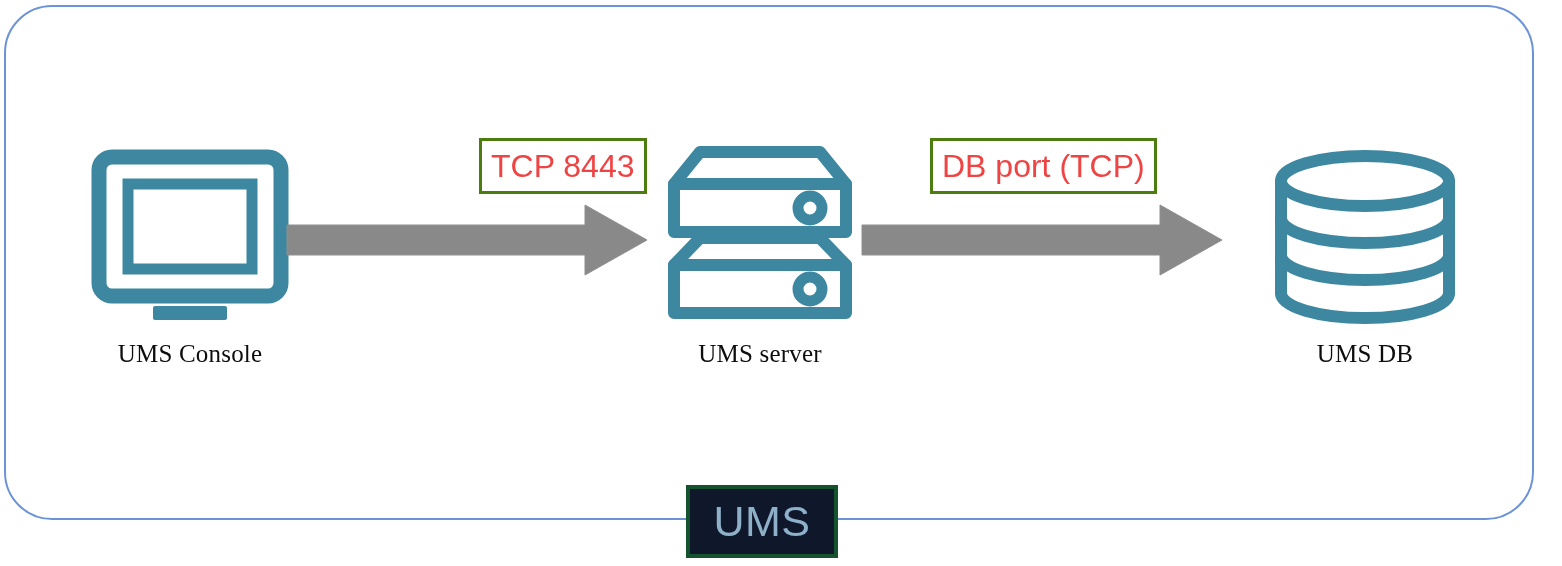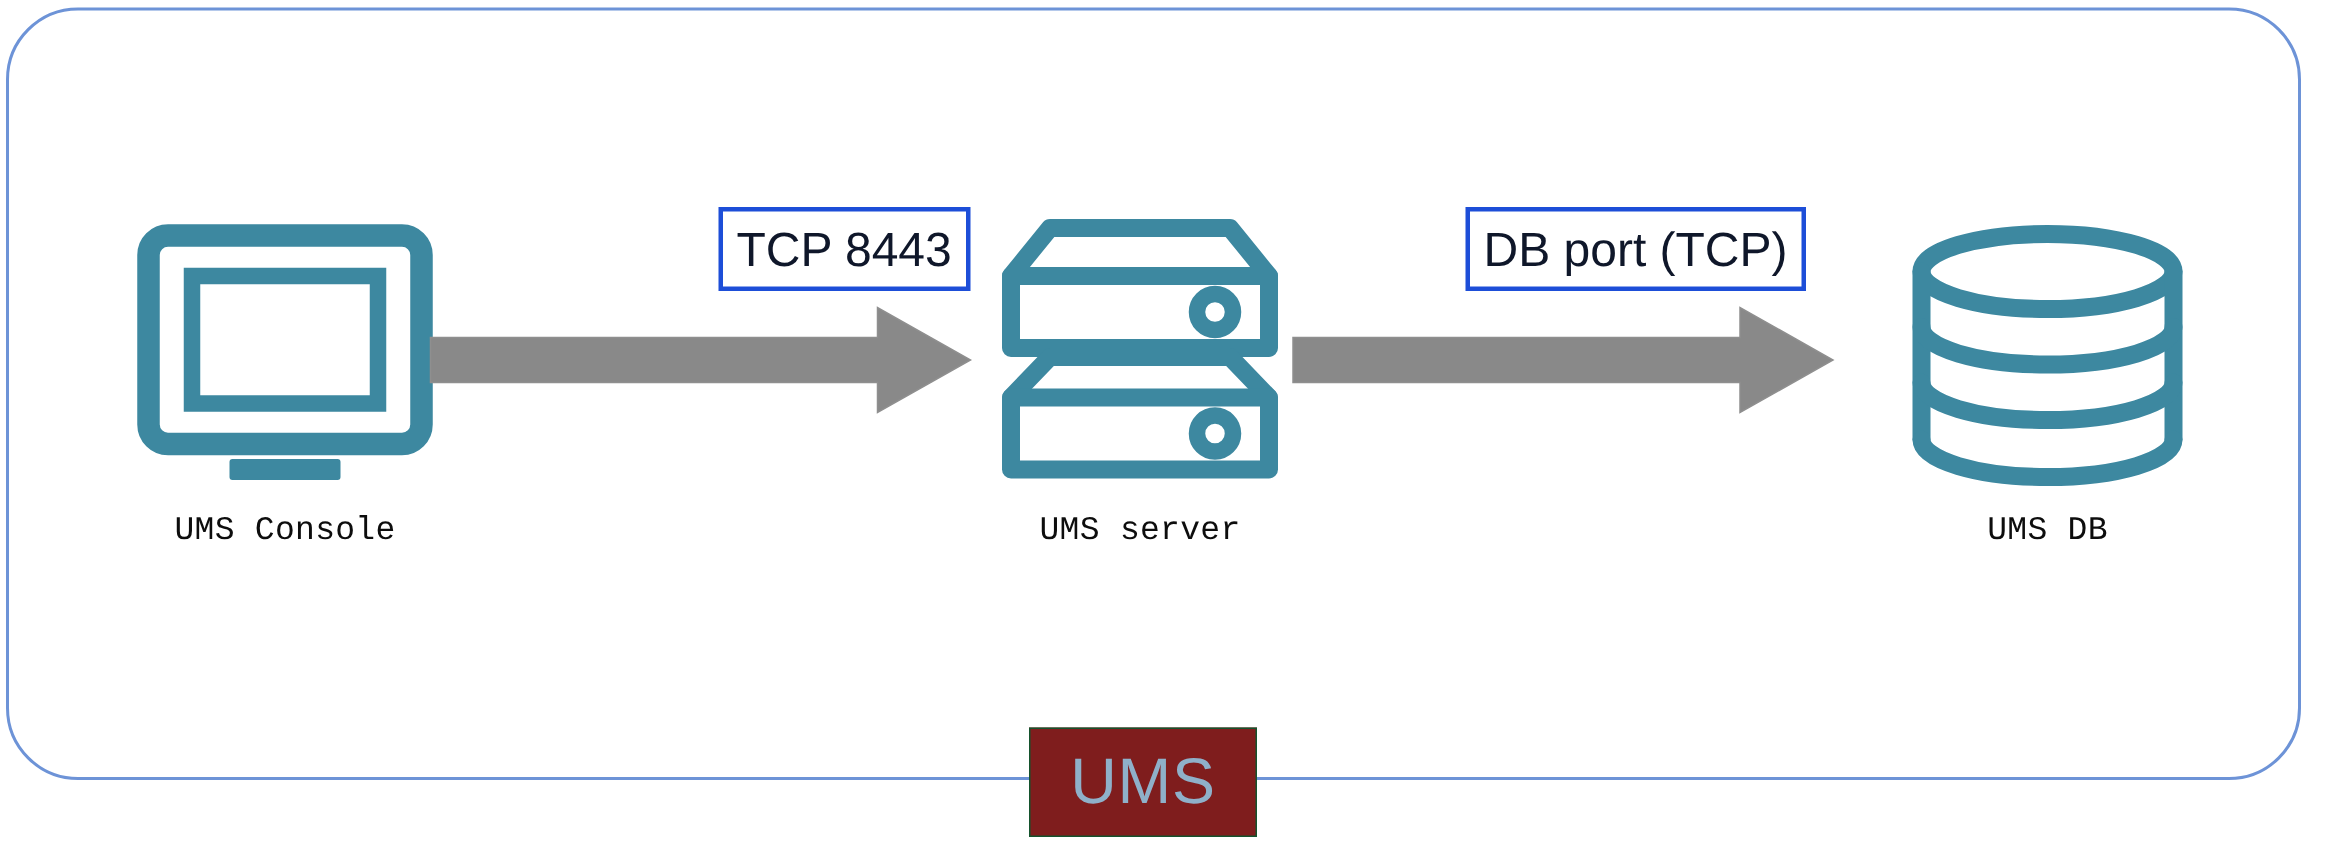--- a/index.html
+++ b/index.html
@@ -38,65 +38,65 @@
     position: absolute;
     display: flex;
     flex-direction: column;
     align-items: center;
   }
   .node-icon {
     display: block;
   }
   .node-label {
     margin-top: 6px;
-    font-size: 22px;
+    font-size: 25px;
     color: #0d0d0d;
-    font-family: Liberation Mono, monospace;
+    font-family: Liberation Serif, serif;
     white-space: nowrap;
     letter-spacing: 0.2px;
   }
 
   #node-console { left: 40px;  top: 148px; width: 300px; }
   #node-server  { left: 610px; top: 140px; width: 300px; }
   #node-db      { left: 1215px; top: 145px; width: 300px; }
 
   
   .arrow {
     position: absolute;
   }
   #arrow-1 { left: 285px; top: 203px; }
   #arrow-2 { left: 860px; top: 203px; }
 
   
   .port-box {
     position: absolute;
-    border: 3px solid #1d4ed8;
+    border: 3px solid #4d7c0f;
     background: #ffffff;
     box-sizing: border-box;
     display: flex;
     align-items: center;
     justify-content: center;
-    color: #0f172a;
+    color: #ef4444;
     font-size: 32px;
     font-family: "Liberation Sans", sans-serif;
     white-space: nowrap;
     padding: 0 9px;
   }
   #port-1 { left: 479px; top: 138px; height: 56px; }
-  #port-2 { left: 977px; top: 138px; height: 56px; }
+  #port-2 { left: 930px; top: 138px; height: 56px; }
 
   
   .ums-badge {
     position: absolute;
     left: 686px;
     top: 485px;
     width: 152px;
     height: 73px;
-    border: 1px solid #14532d;
-    background: #7f1d1d;
+    border: 4px solid #14532d;
+    background: #0f172a;
     box-sizing: border-box;
     display: flex;
     align-items: center;
     justify-content: center;
   }
   .ums-badge-text {
     font-size: 43px;
     color: #8fb0c9;
     font-family: "Liberation Sans", sans-serif;
     letter-spacing: 0.5px;

